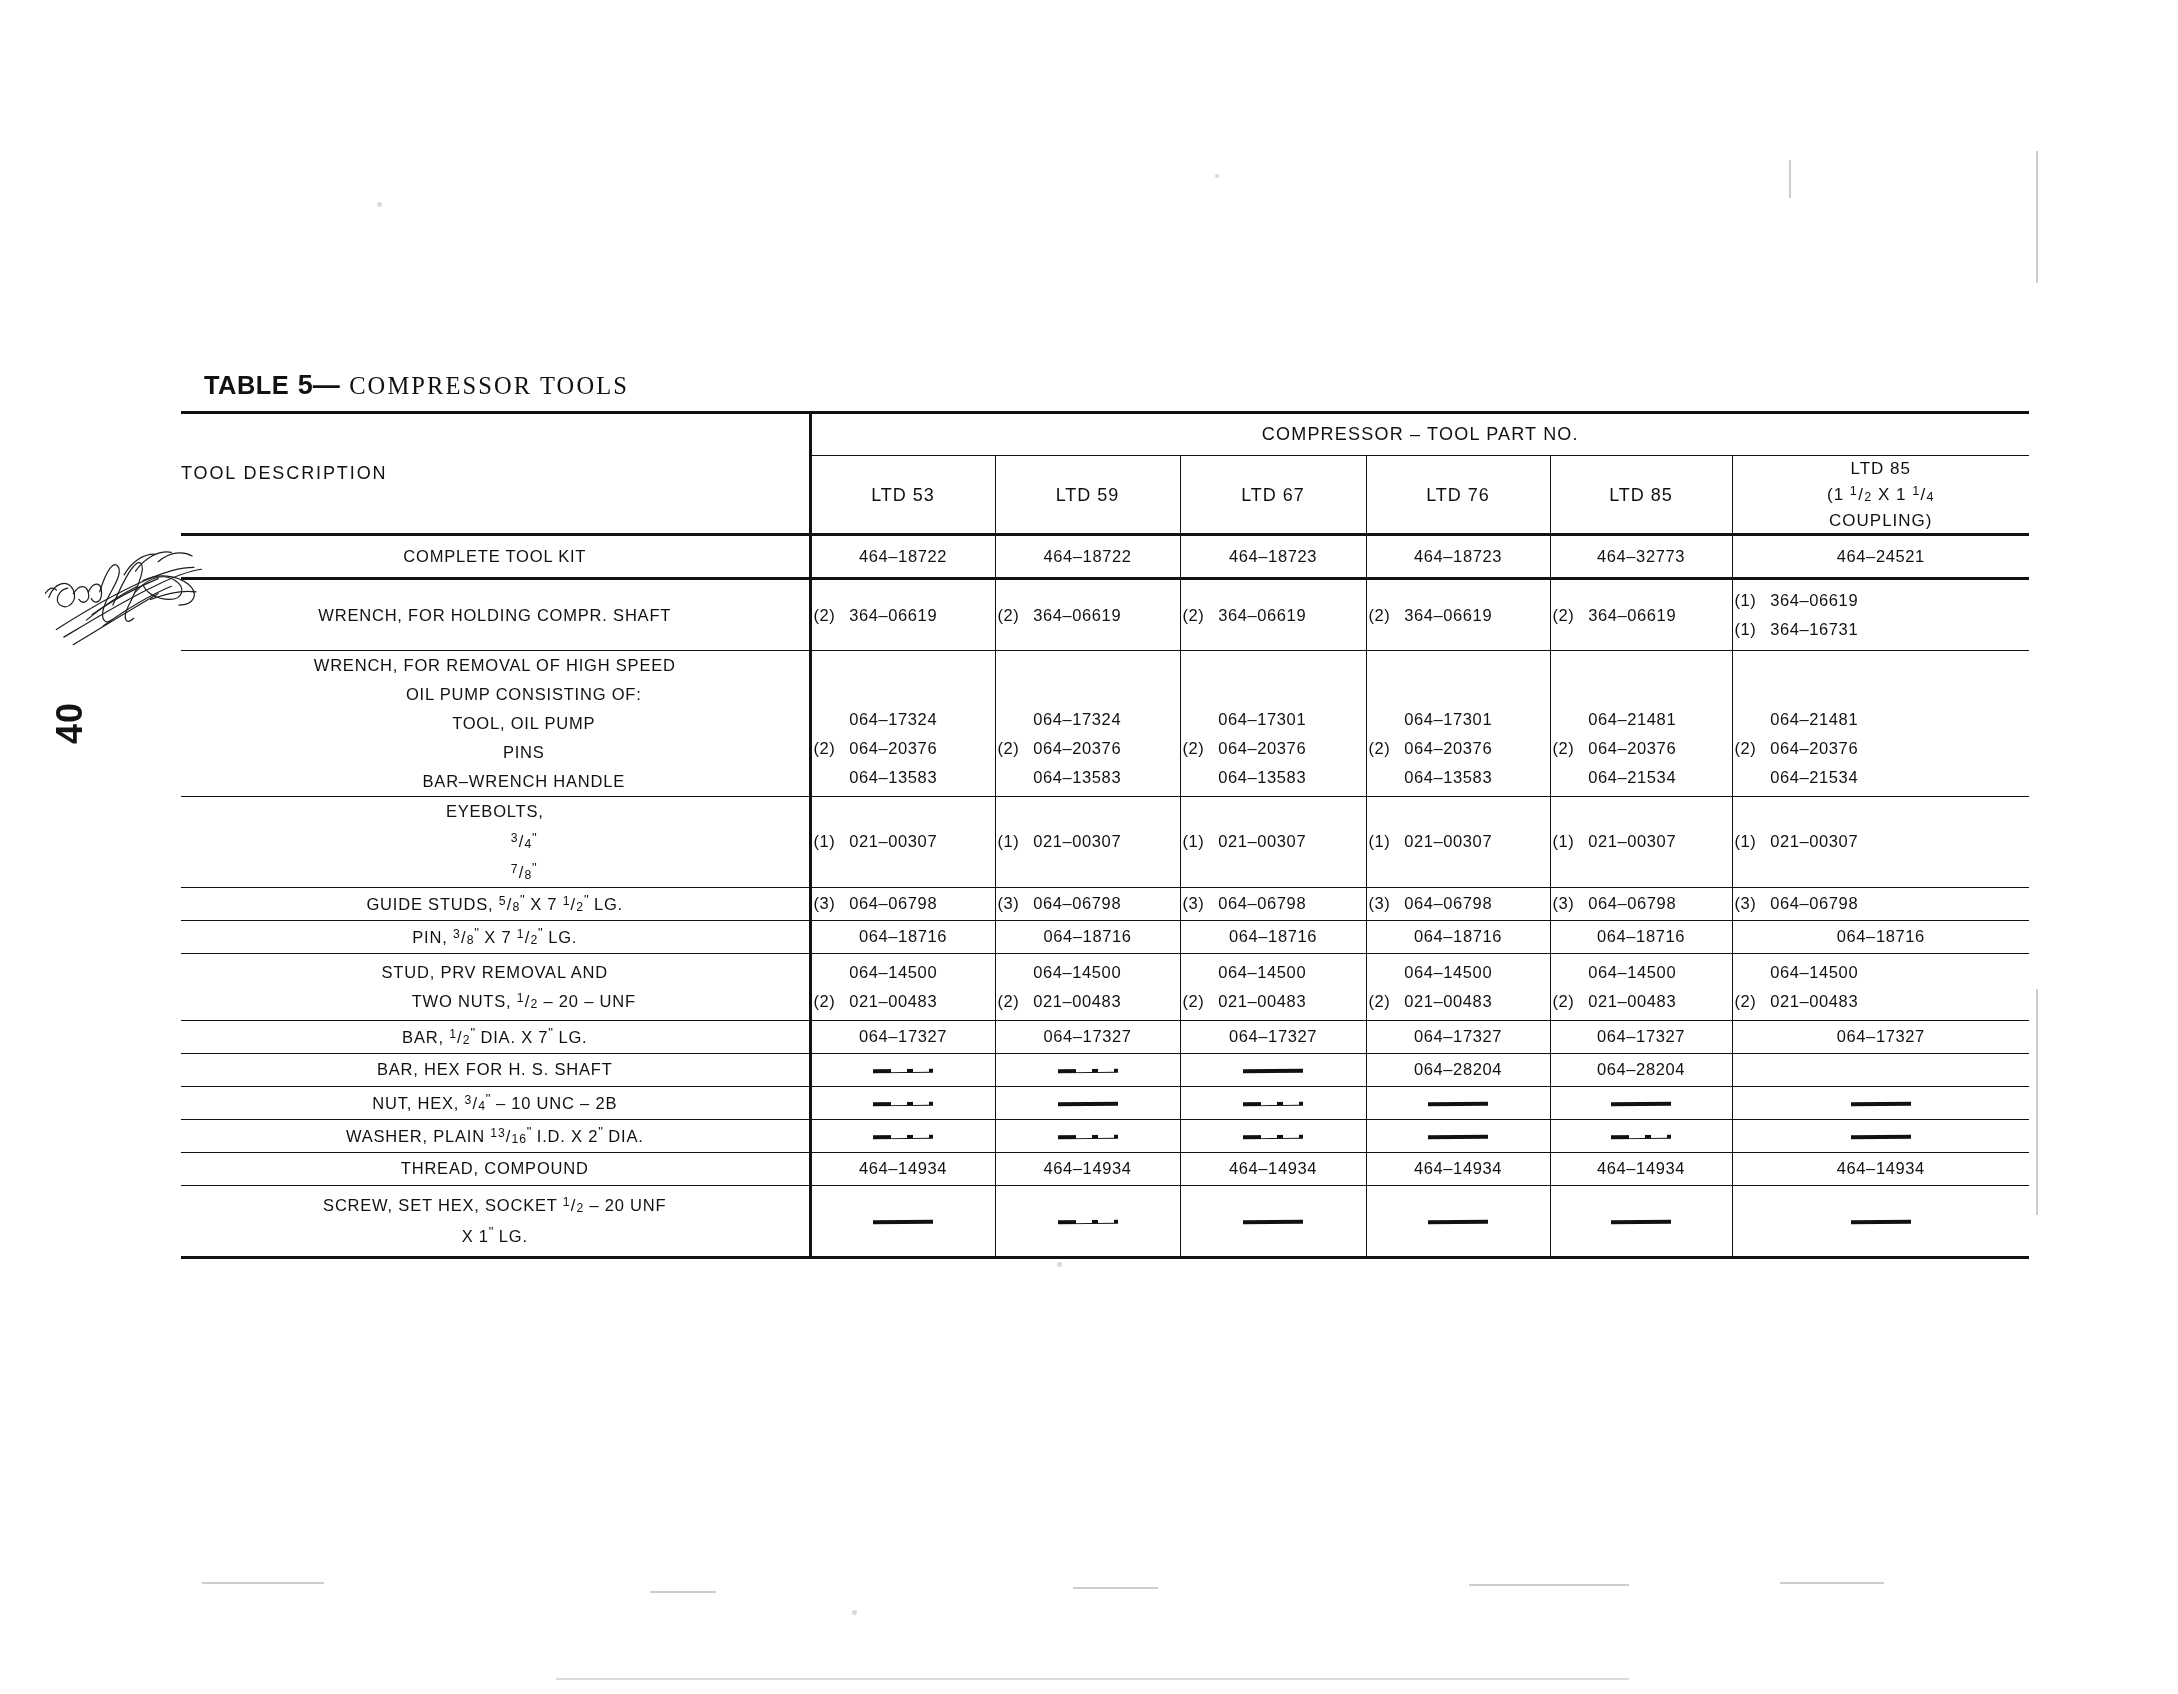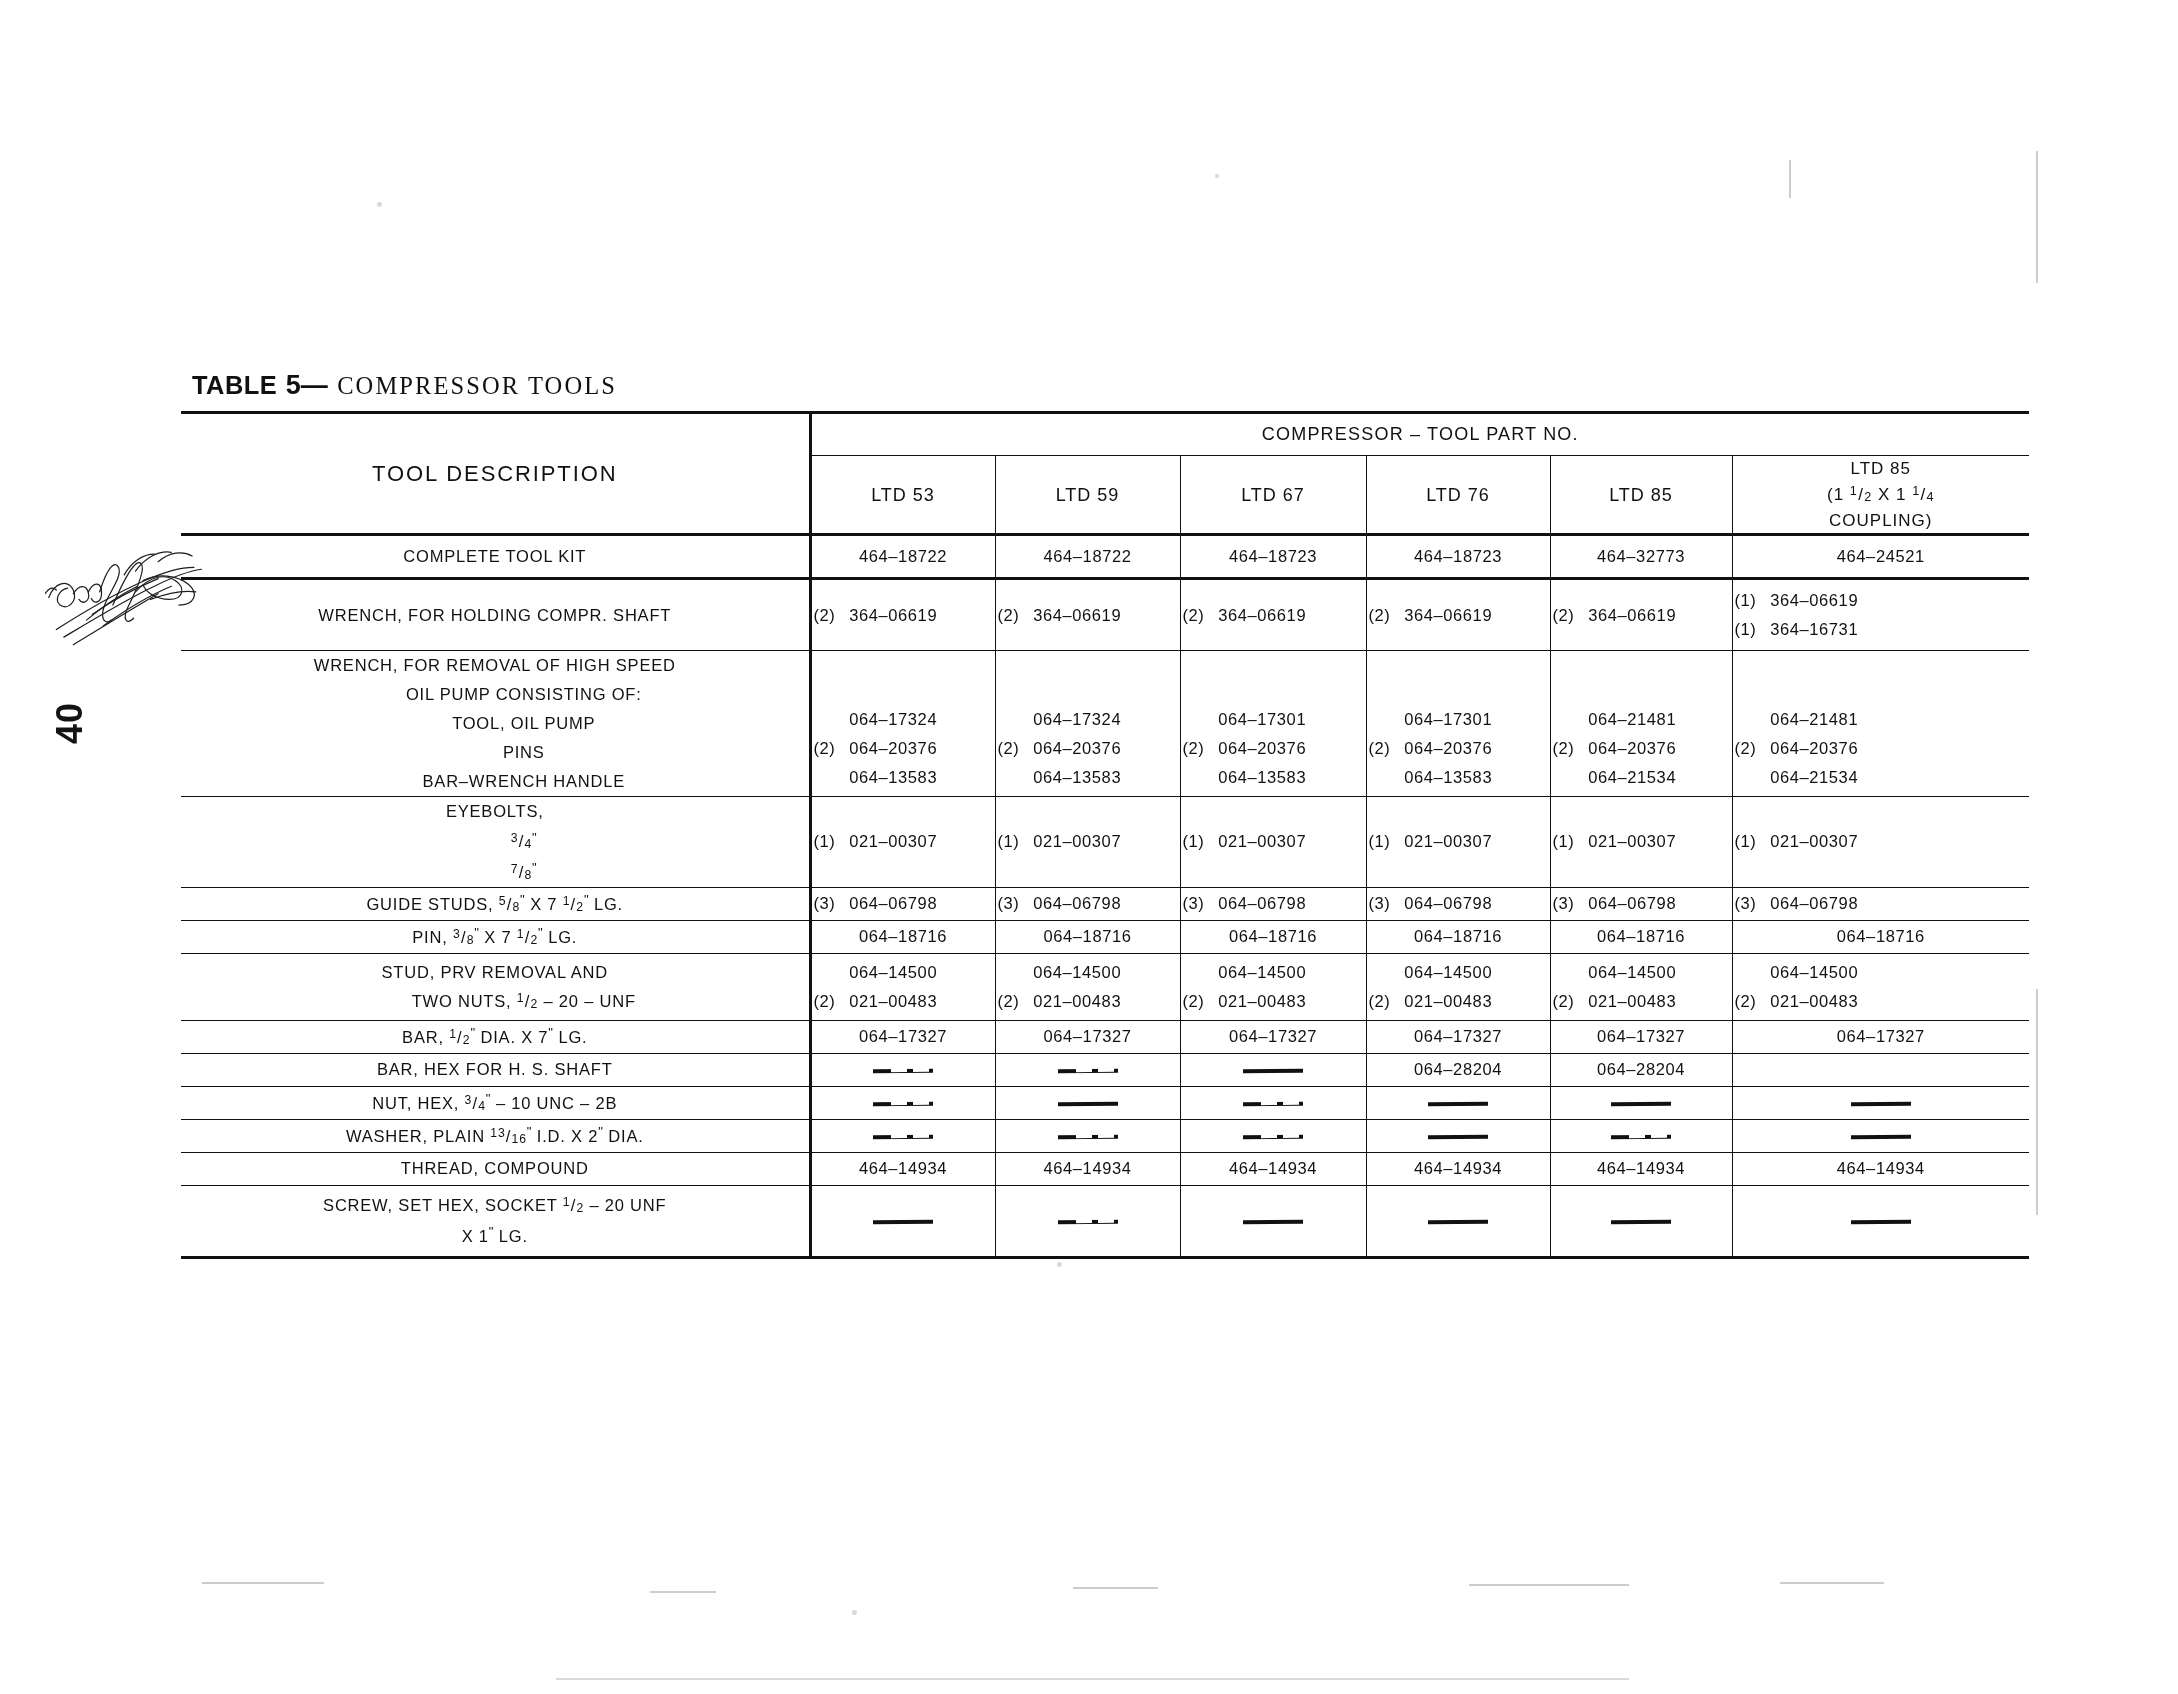--- a/index.html
+++ b/index.html
@@ -51,21 +51,21 @@
     left: 45px;
     top: 539px;
     width: 165px;
     height: 118px;
     pointer-events: none;
   }
 
   
   .table-title {
     position: absolute;
-    left: 192px;
+    left: 204px;
     top: 372px;
     white-space: nowrap;
     line-height: 1;
   }
   .table-title .tbl-word {
     font-family: "Liberation Sans", sans-serif;
     font-weight: 700;
     font-size: 25.4px;
     letter-spacing: 0.5px;
   }
@@ -113,23 +113,22 @@
   .bl-thin   { border-left: 1.9px solid #111; }
 
   
   .hdr-span {
     text-align: center;
     letter-spacing: 1.2px;
     font-size: 18px;
     height: 41px;
   }
   .hdr-desc {
-    text-align: center;
     letter-spacing: 1.9px;
-    font-size: 22px;
+    font-size: 18px;
     height: 98px;
   }
   .hdr-col {
     text-align: center;
     letter-spacing: 1px;
     font-size: 18px;
     height: 56px;
     line-height: 1.45;
   }
   .hdr-col.multi { font-size: 17px; line-height: 1.5; }

